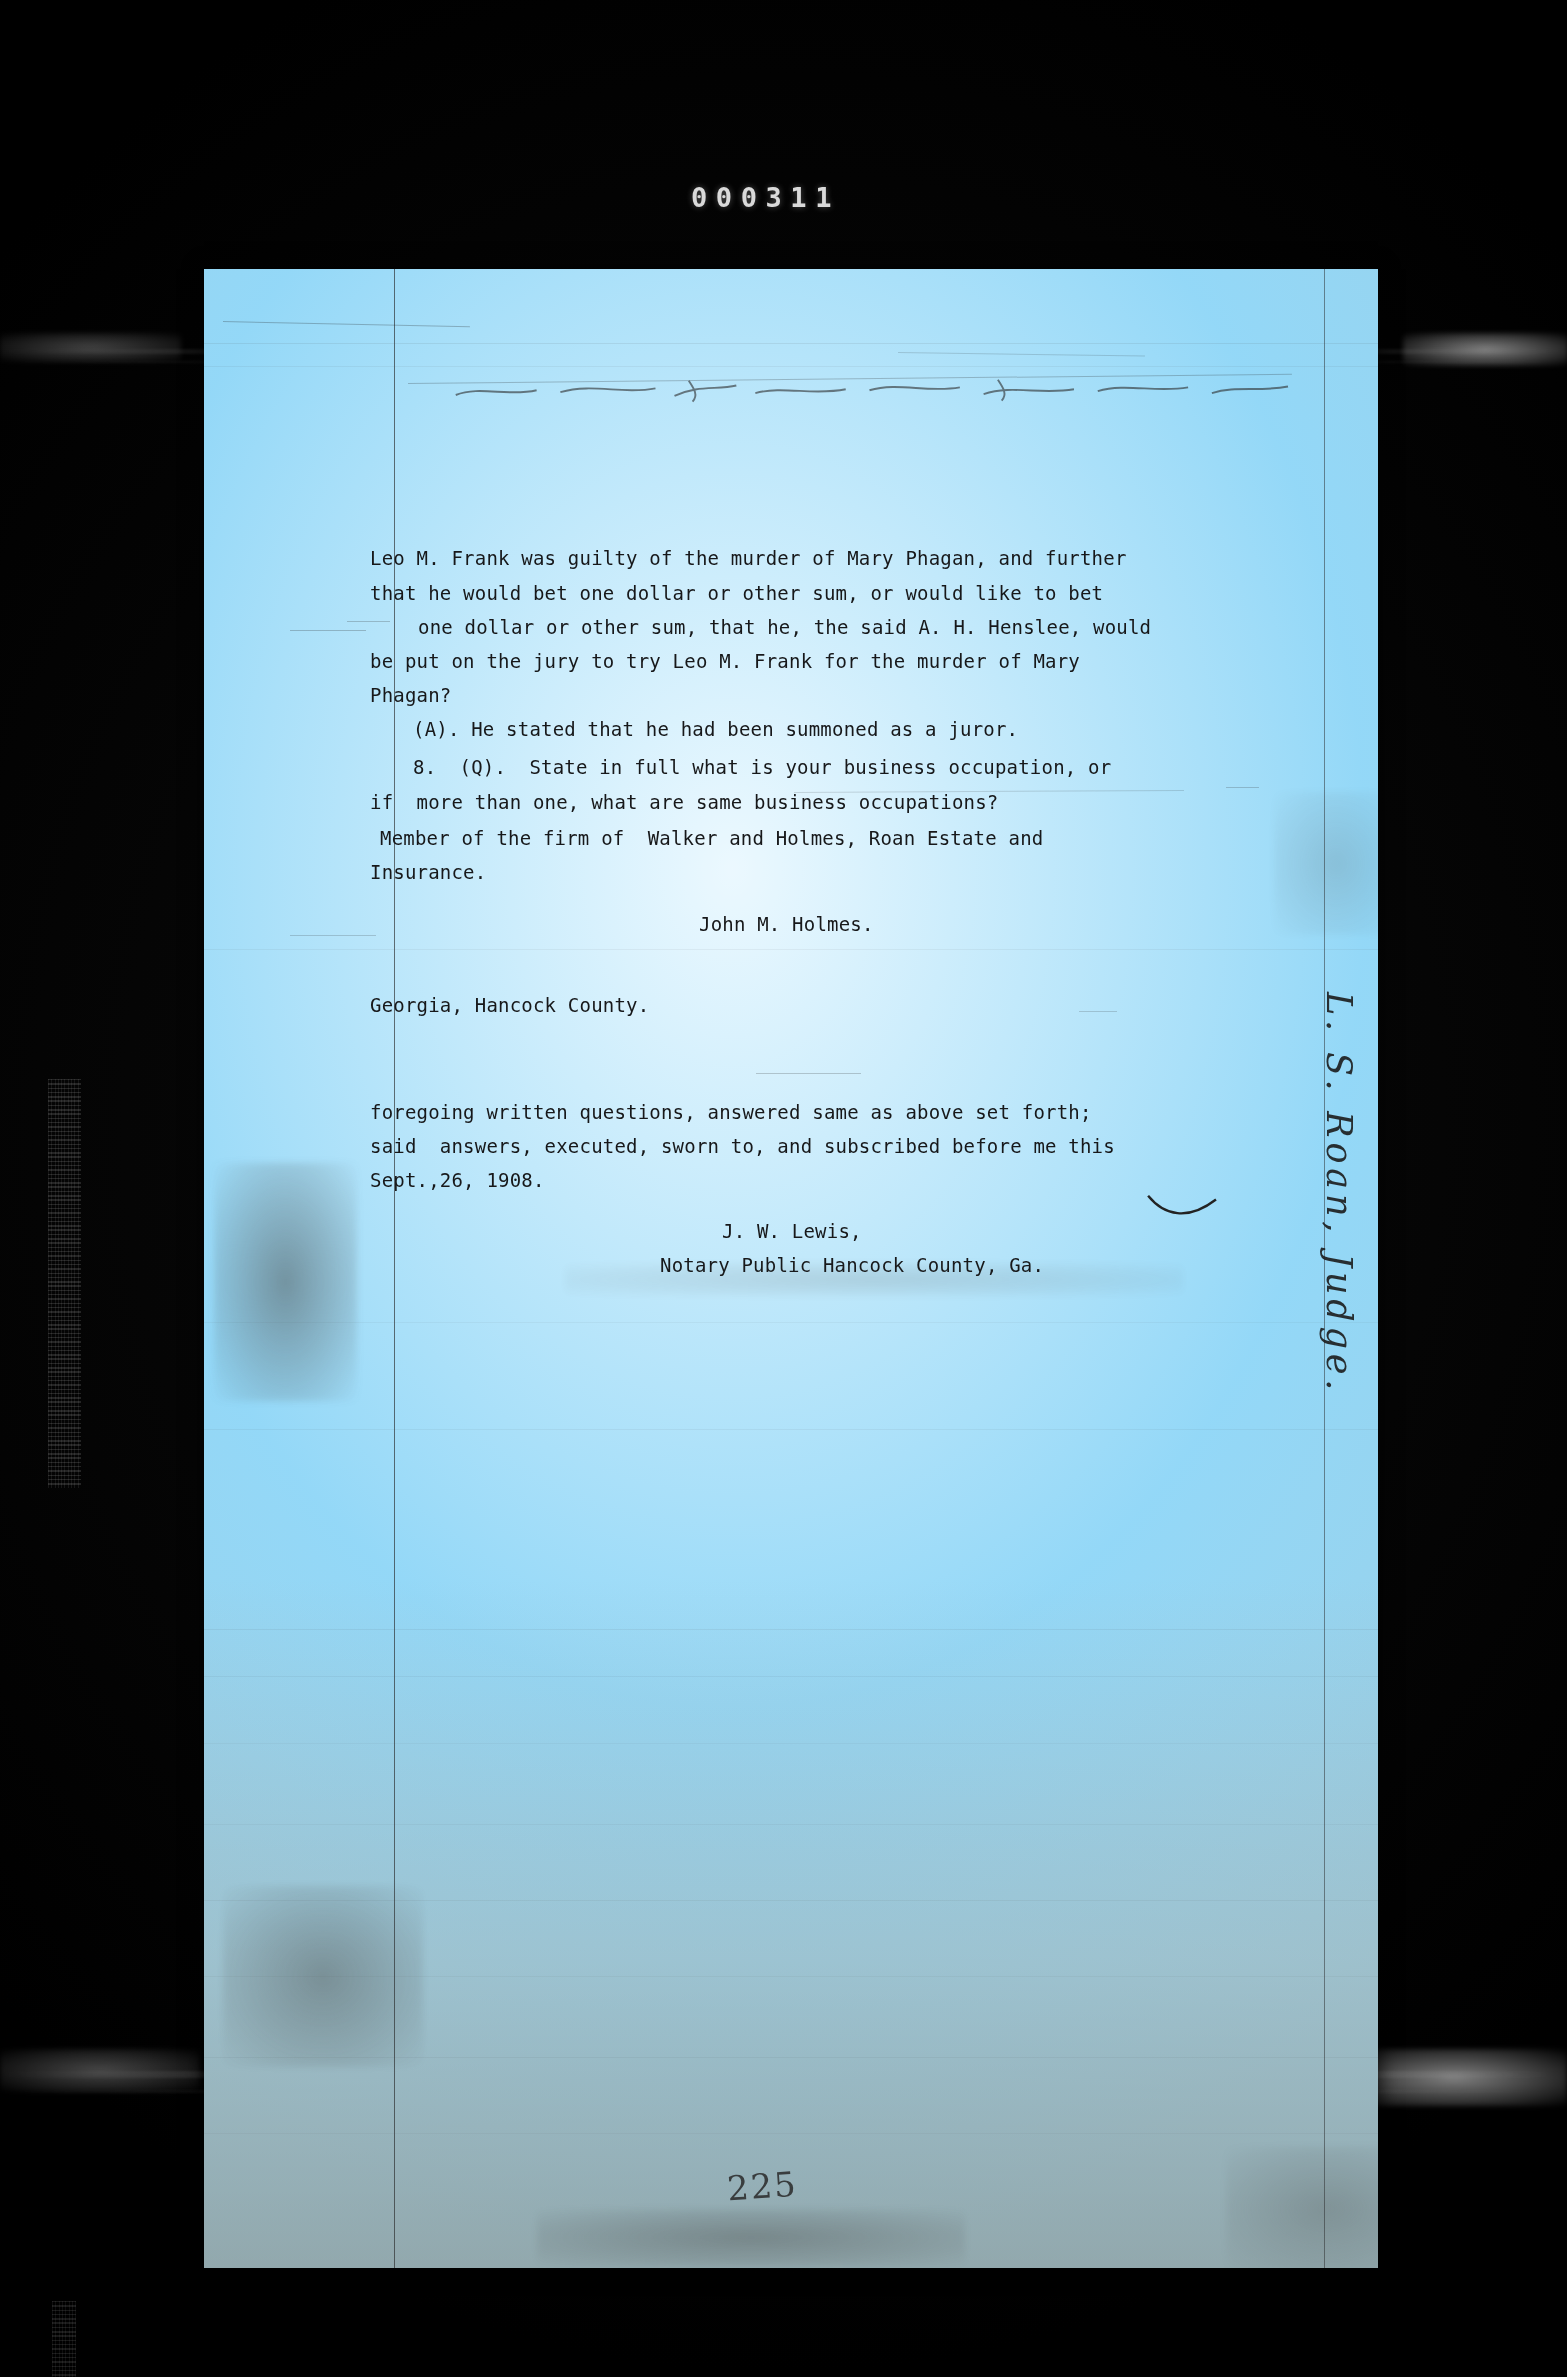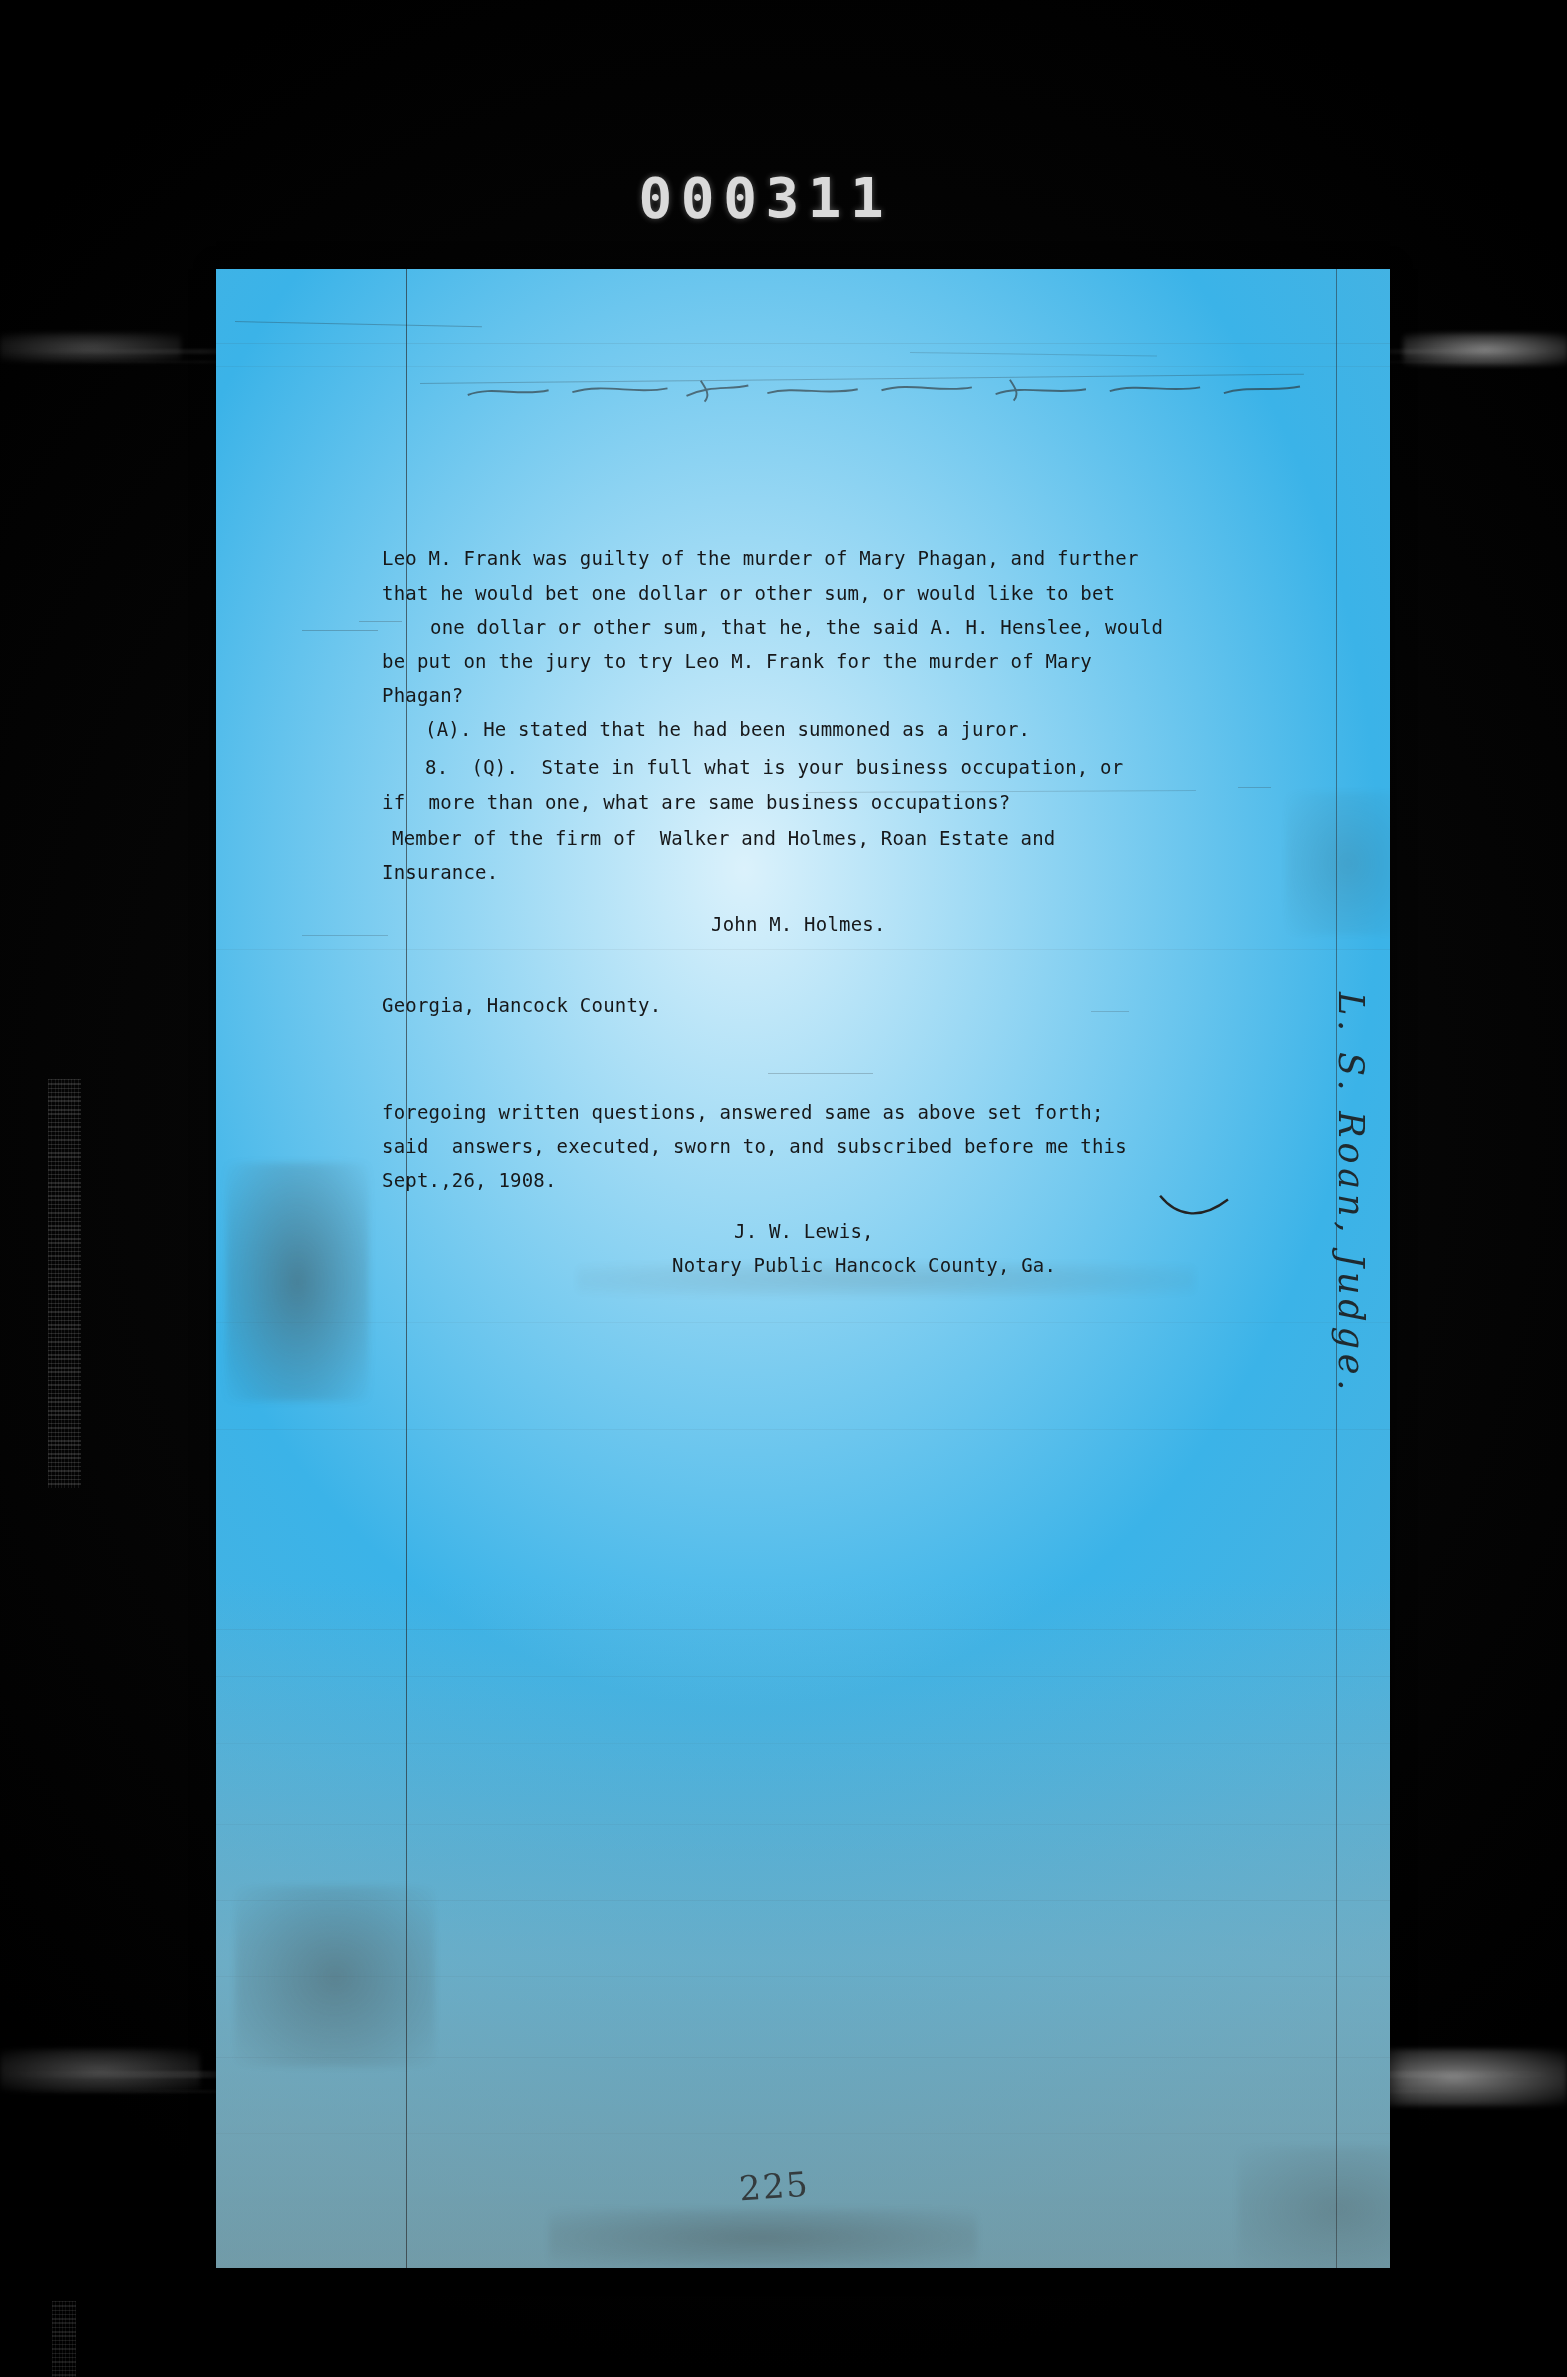--- a/index.html
+++ b/index.html
@@ -71,36 +71,36 @@
     position: absolute;
     left: 618px;
     top: 171px;
     width: 295px;
     height: 52px;
     display: flex;
     align-items: center;
     justify-content: center;
     color: #f2f2f2;
     font-family: "DejaVu Sans Mono", monospace;
-    font-size: 56px;
+    font-size: 27px;
     font-weight: bold;
     letter-spacing: 8.6px;
     text-shadow: 0 0 6.7px rgba(255,255,255,0.35);
     filter: blur(0.3px);
     opacity: 0.9;
   }
 
   
   .page {
     position: absolute;
-    left: 216px;
+    left: 204px;
     top: 269px;
     width: 1174px;
     height: 1999px;
-    background: #0ea5e9;
+    background: #7dd3fc;
     box-shadow: 0 0 19px rgba(0,0,0,0.8);
     overflow: hidden;
   }
   .page-tone {
     position: absolute;
     inset: 0;
     background:
       radial-gradient(ellipse 90% 70% at 45% 30%, rgba(255,255,255,0.85) 0%, rgba(238,235,228,0.2) 60%, rgba(205,201,192,0.35) 100%);
     pointer-events: none;
   }

